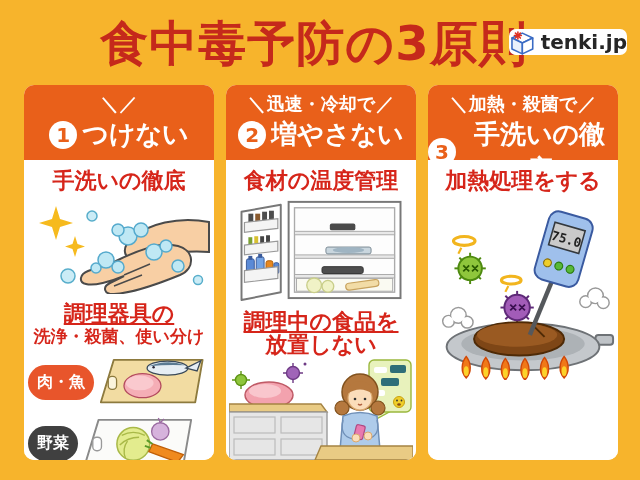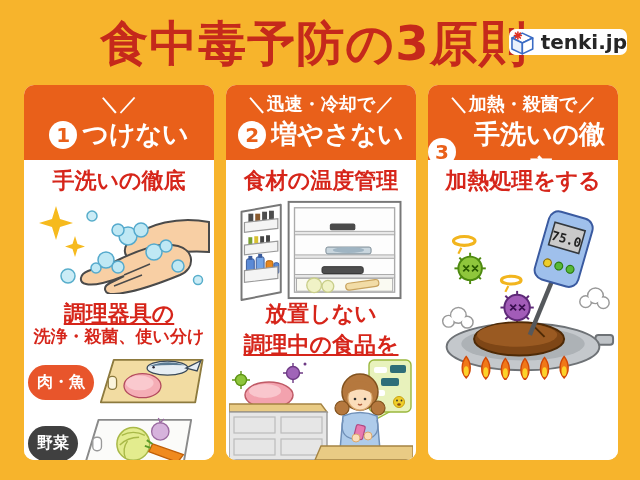--- a/index.html
+++ b/index.html
@@ -206,22 +206,22 @@
             <rect x="13" y="61" width="4" height="4" fill="#3A5A9A"></rect>
             <rect x="21" y="62" width="8" height="17" rx="2" fill="#74A4E4" stroke="#3A5A9A" stroke-width="1"></rect>
             <rect x="23" y="59" width="4" height="4" fill="#3A5A9A"></rect>
             <rect x="31" y="66" width="7" height="13" rx="2" fill="#E8881E" stroke="#B05E08" stroke-width="1"></rect>
             <rect x="39" y="68" width="5" height="11" rx="1.5" fill="#5A8AD6" stroke="#3A5A9A" stroke-width="1"></rect>
           </g>
           <polygon points="9,76 43,72 43,84 9,88" fill="#F4F4F4" stroke="#999" stroke-width="1.2"></polygon>
         </g>
       </svg>
 
+      <div class="red-heading mt8">調理中の食品を</div>
       <div class="red-heading">放置しない</div>
-      <div class="red-heading mt8">調理中の食品を</div>
 
       <svg width="184" height="102" viewBox="0 0 184 102" class="bottom-art">
 
         <g>
           <g>
             <circle cx="12" cy="22" r="5.5" fill="#8FC63C" stroke="#5E9414" stroke-width="1.4"></circle>
             <g stroke="#5E9414" stroke-width="1.4">
                 <line x1="12" y1="13" x2="12" y2="16.5"></line>
                 <line x1="12" y1="27.5" x2="12" y2="31"></line>
                 <line x1="3" y1="22" x2="6.5" y2="22"></line>

